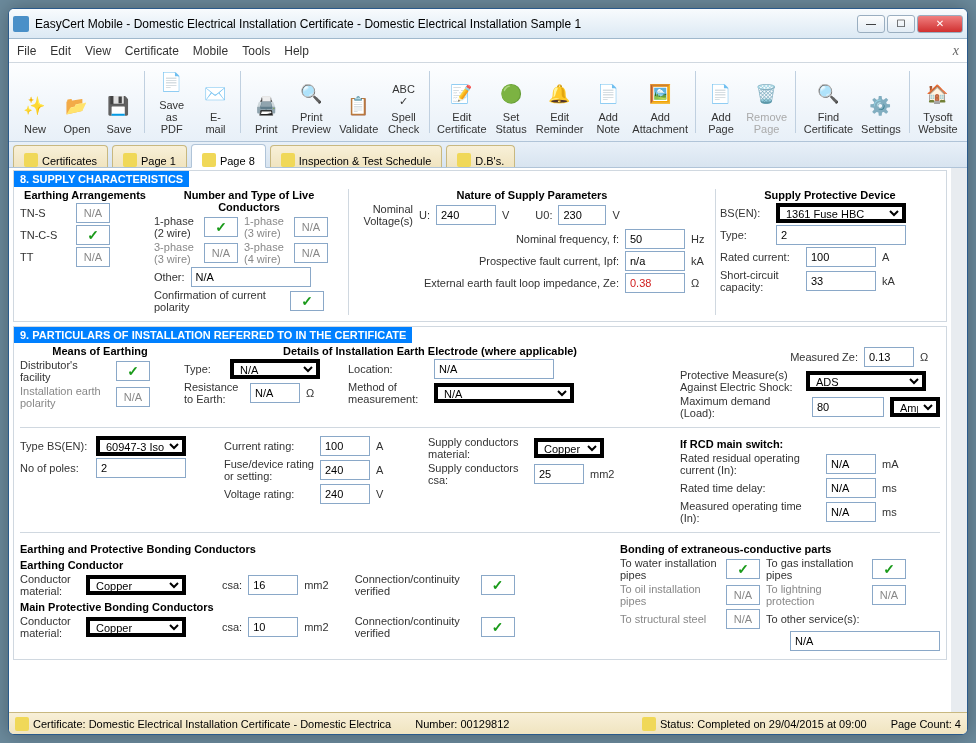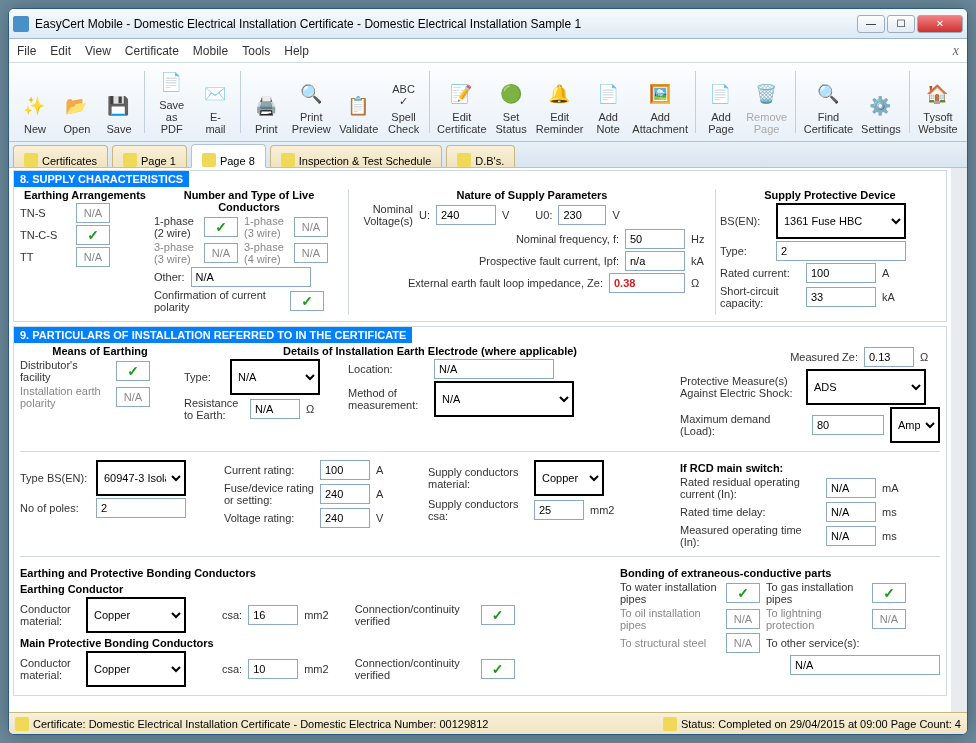--- a/index.html
+++ b/index.html
@@ -30,32 +30,32 @@
 .content { flex: 1; background: #fff; overflow-y: auto; padding: 2px 4px; display: flex; flex-direction: column; gap: 4px; }
 .section { border: 1px solid #d0d8e0; padding-bottom: 4px; }
 .sec-head { background: #0080ff; color: #fff; font-weight: bold; padding: 2px 6px; display: inline-block; font-size: 11px; }
 .sec-body { padding: 2px 6px; }
 
 .row { display: flex; align-items: center; gap: 6px; margin: 2px 0; }
 .lbl { color: #333; font-size: 11px; }
 .lbl.sub { color: #888; }
 .inp { border: 1px solid #8aa8c8; height: 20px; padding: 0 4px; font-size: 11px; background: #fff; }
 .inp.red { color: #d02020; }
-.sel { border: 2px solid #000000; height: 36px; padding: 0 2px; font-size: 11px; background: #fff; }
+.sel { border: 4px solid #000000; height: 20px; padding: 0 2px; font-size: 11px; background: #fff; }
 .chk { width: 34px; height: 20px; border: 1px solid #8aa8c8; background: #fff; display:flex; align-items:center; justify-content:center; cursor:pointer; }
 .chk.on::after { content: "✓"; color: #1a9a1a; font-size: 14px; font-weight: bold; }
 .unit { font-size: 11px; color: #333; }
 
 .bold { font-weight: bold; font-size: 11px; }
 .subhead { font-weight: bold; font-size: 11px; margin: 4px 0 2px 0; }
 
 .cols { display: flex; gap: 4px; justify-content: flex-end; }
 .vline { width: 1px; background: #d0d8e0; }
 
-.statusbar { height: 22px; background: linear-gradient(#f8f0d8,#f0e4c0); border-top: 1px solid #c8b880; display: flex; align-items: center; padding: 0 6px; font-size: 11px; gap: 3px; }
+.statusbar { height: 22px; background: linear-gradient(#f8f0d8,#f0e4c0); border-top: 1px solid #c8b880; display: flex; align-items: center; padding: 0 6px; font-size: 11px; gap: 24px; }
 .statusbar > div { display: flex; align-items: center; gap: 4px; }
 .statusbar .sp { flex: 1; }
 .sico { width: 14px; height: 14px; background: #f0d858; border-radius: 2px; }
 
 .scroll-track { width: 16px; background: #e8ecf0; }
 </style>
 </head>
 <body>
 
 <div class="window">
@@ -275,21 +275,21 @@
                   <input class="inp" style="width: 60px;" value="50">
                   <span class="unit" style="width:20px">Hz</span>
                 </div>
             <div class="row" style="justify-content:flex-end">
                   <span class="lbl">Prospective fault current, Ipf:</span>
                   <input class="inp" style="width: 60px;" value="n/a">
                   <span class="unit" style="width:20px">kA</span>
                 </div>
             <div class="row" style="justify-content:flex-end">
                   <span class="lbl">External earth fault loop impedance, Ze:</span>
-                  <input class="inp red" style="width: 76px; font-weight: bold;" value="0.38">
+                  <input class="inp red" style="width: 60px;" value="0.38">
                   <span class="unit" style="width:20px">Ω</span>
                 </div>
           </div>
           <div class="vline"></div>
           <div style="width:220px">
             <div class="bold" style="text-align:center">Supply Protective Device</div>
             <div class="row">
                   <span class="lbl" style="width:50px">BS(EN):</span>
                   <select class="sel" style="width:130px"><option>1361 Fuse HBC</option></select>
                 </div>

